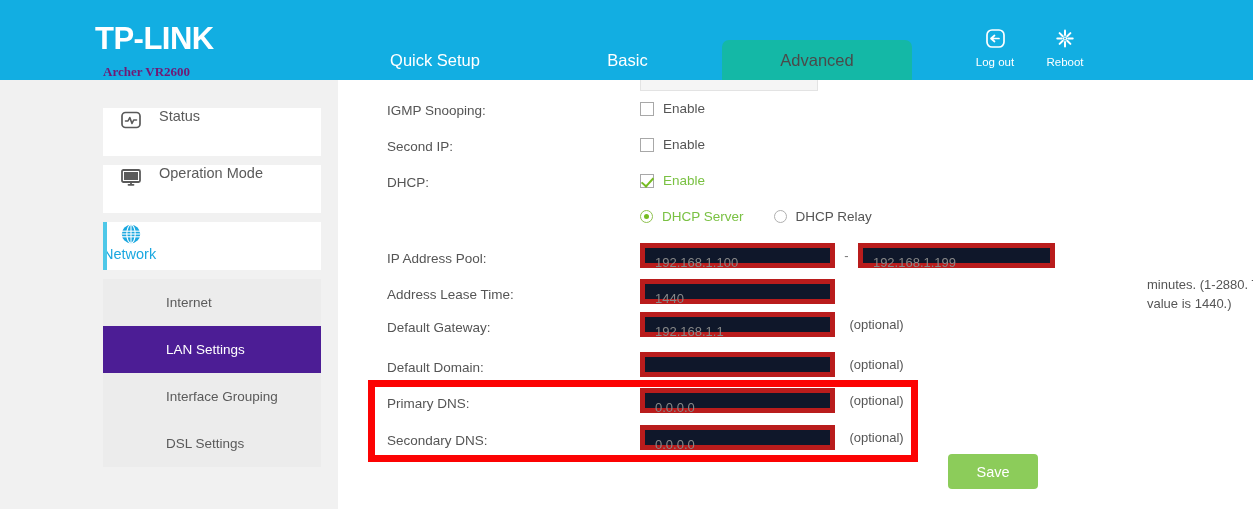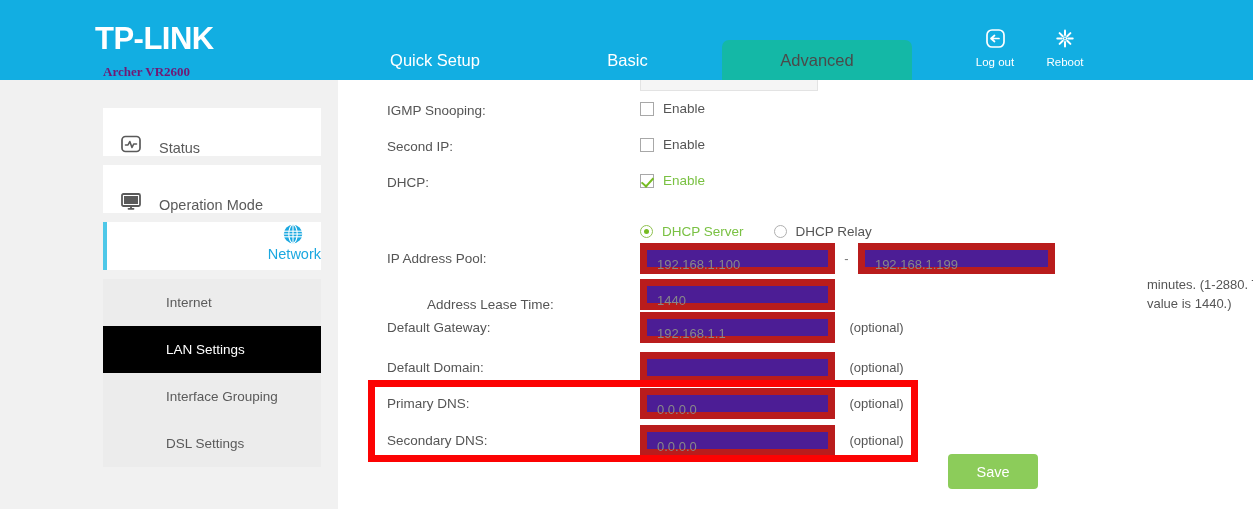--- a/index.html
+++ b/index.html
@@ -72,62 +72,62 @@
 
   
   .sidebar {
     position: absolute; left: 0; top: 80px;
     width: 338px; height: 429px;
     background: #f1f1f1;
   }
   .menu-item {
     position: absolute; left: 103px; width: 218px; height: 48px;
     background: #ffffff;
-    display: flex; align-items: flex-end;
+    display: flex; align-items: flex-start;
     cursor: pointer;
   }
   .menu-item.active::before {
     content: "";
     position: absolute; left: 0; top: 0;
     width: 4px; height: 48px; background: #4ec8e8;
   }
   .mi-icon { width: 56px; display: flex; align-items: center; justify-content: center; }
   .mi-icon svg { display: block; }
   .mi-label { font-size: 14.5px; color: #5a5a5a; }
   .menu-item.active .mi-label { color: #1ba8e0; }
 
   .submenu { position: absolute; left: 103px; width: 218px; background: #ececec; }
   .sub-item {
     height: 47px; display: flex; align-items: center;
     padding-left: 63px;
     font-size: 13.5px; color: #5a5a5a;
     cursor: pointer;
   }
-  .sub-item.active { background: #000000; color: #ffffff; }
+  .sub-item.active { background: #4c1d95; color: #ffffff; }
 
   
   .content {
     position: absolute; left: 338px; top: 80px;
     width: 915px; height: 429px;
     background: #ffffff;
     overflow: hidden;
   }
 
   .row { position: absolute; left: 0; width: 915px; height: 36px; }
   .row-label {
     position: absolute; left: 49px; top: 0;
     font-size: 13.5px; color: #555555;
     line-height: 20px;
   }
   .row-field { position: absolute; left: 302px; top: 0; }
 
   .txtinput {
-    height: 31px; width: 195px;
-    background: #4c1d95;
-    border: 7px solid #b91c1c;
+    height: 25px; width: 195px;
+    background: #0f172a;
+    border: 5px solid #b91c1c;
     color: #888888;
     font-size: 13px;
     font-family: "Liberation Sans", sans-serif;
     padding: 0 10px;
     line-height: 29px;
     display: inline-block;
     vertical-align: middle;
   }
   .txtinput.wide { width: 197px; }
 
@@ -322,21 +322,21 @@
     <div class="row" style="top:93px;">
       <span class="row-label">DHCP:</span>
       <span class="row-field">
         <span class="cb-wrap">
           <span class="cbox checked"></span>
           <span class="cb-label on">Enable</span>
         </span>
       </span>
     </div>
 
-    <div class="row" style="top:144px;padding-left:20px;">
+    <div class="row" style="top:129px;padding-left:20px;">
       <span class="row-field">
         <span class="radio-row">
           <span class="rd-wrap">
             <span class="rdot on"></span>
             <span class="rd-label on">DHCP Server</span>
           </span>
           <span class="rd-wrap">
             <span class="rdot"></span>
             <span class="rd-label">DHCP Relay</span>
           </span>
@@ -347,21 +347,21 @@
     <div class="row" style="top:163px;">
       <span class="row-label" style="top:6px;">IP Address Pool:</span>
       <span class="row-field">
         <span class="txtinput">192.168.1.100</span>
         <span class="dash">-</span>
         <span class="txtinput wide">192.168.1.199</span>
       </span>
     </div>
 
     <div class="row" style="top:199px;">
-      <span class="row-label" style="top:16px;margin-left:40px;">Address Lease Time:</span>
+      <span class="row-label" style="top:6px;">Address Lease Time:</span>
       <span class="row-field">
         <span class="txtinput" style="width:195px;">1440</span>
         <span class="hint two">minutes. (1-2880. The default value is 1440.)</span>
       </span>
     </div>
 
     <div class="row" style="top:232px;">
       <span class="row-label" style="top:6px;">Default Gateway:</span>
       <span class="row-field">
         <span class="txtinput">192.168.1.1</span>

